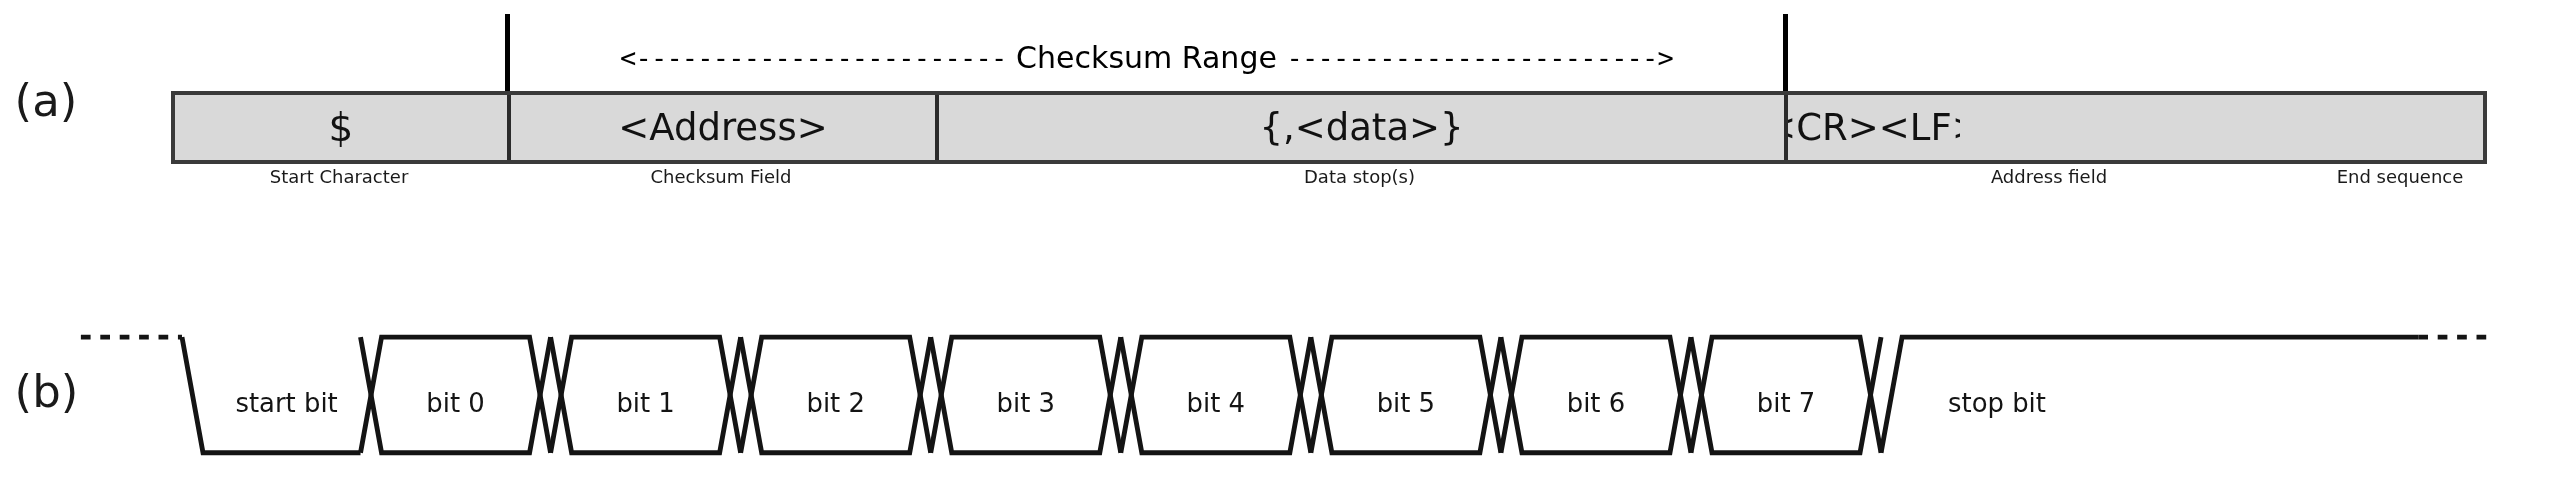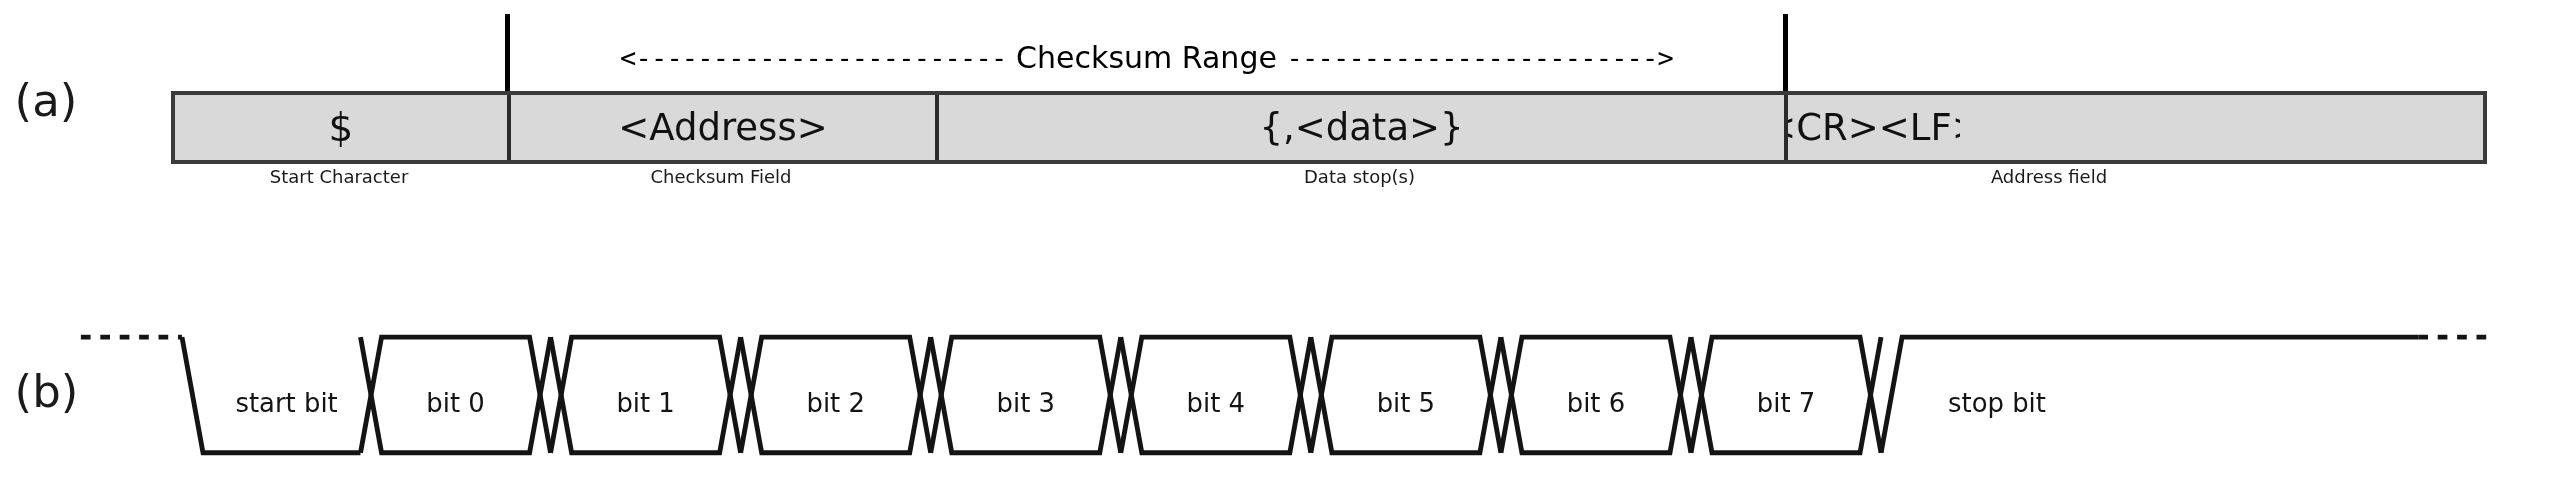--- a/index.html
+++ b/index.html
@@ -200,20 +200,23 @@
         <span class="caption-text">Start Character</span>
       </div>
       <div class="caption-cell" style="width:428px">
         <span class="caption-text">Checksum Field</span>
       </div>
       <div class="caption-cell" style="width:849px">
         <span class="caption-text">Data stop(s)</span>
       </div>
       <div class="caption-cell" style="width:530px">
         <span class="caption-text">Address field</span>
+      </div>
+      <div class="caption-cell" style="width:172px">
+        <span class="caption-text">End sequence</span>
       </div>
     </div>
   </div>
 
   <div id="panel-b">
 
     <div class="panel-label" id="label-b" style="top:62px;left:14.6px;position:absolute;">(b)</div>
 
     <svg id="waveform-svg" viewBox="0 0 3185 237">
       <g id="wave-group">

